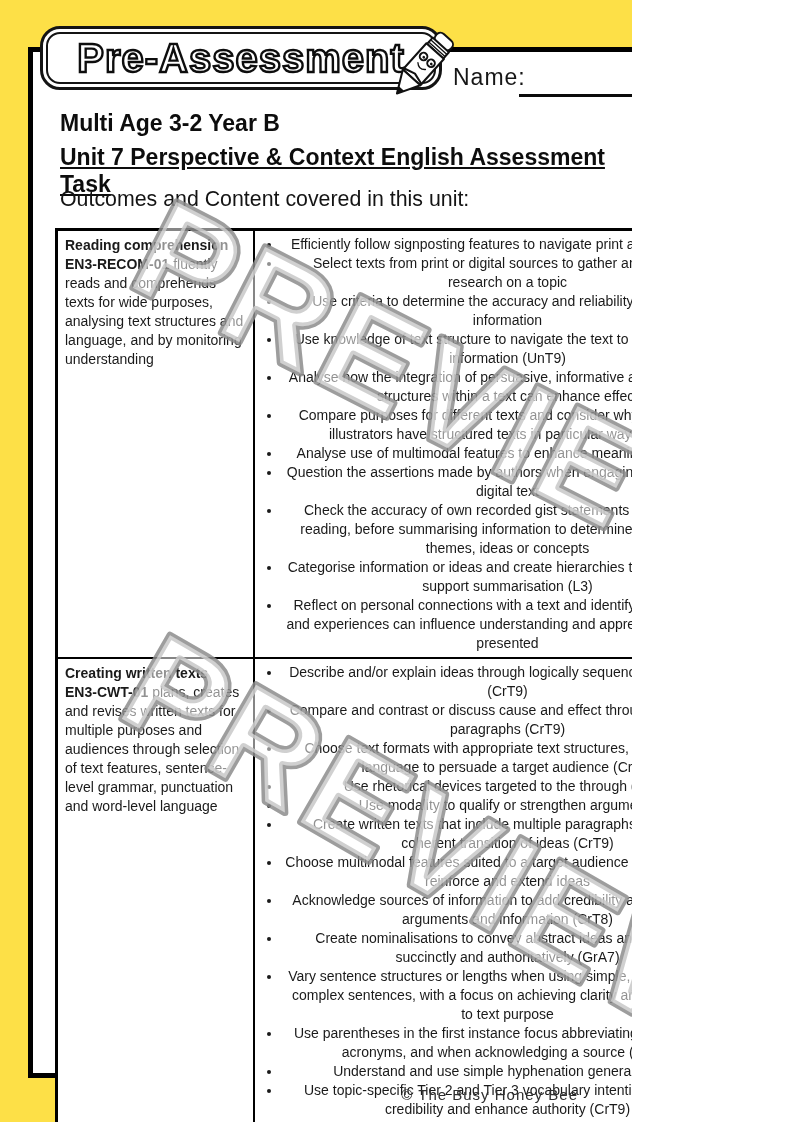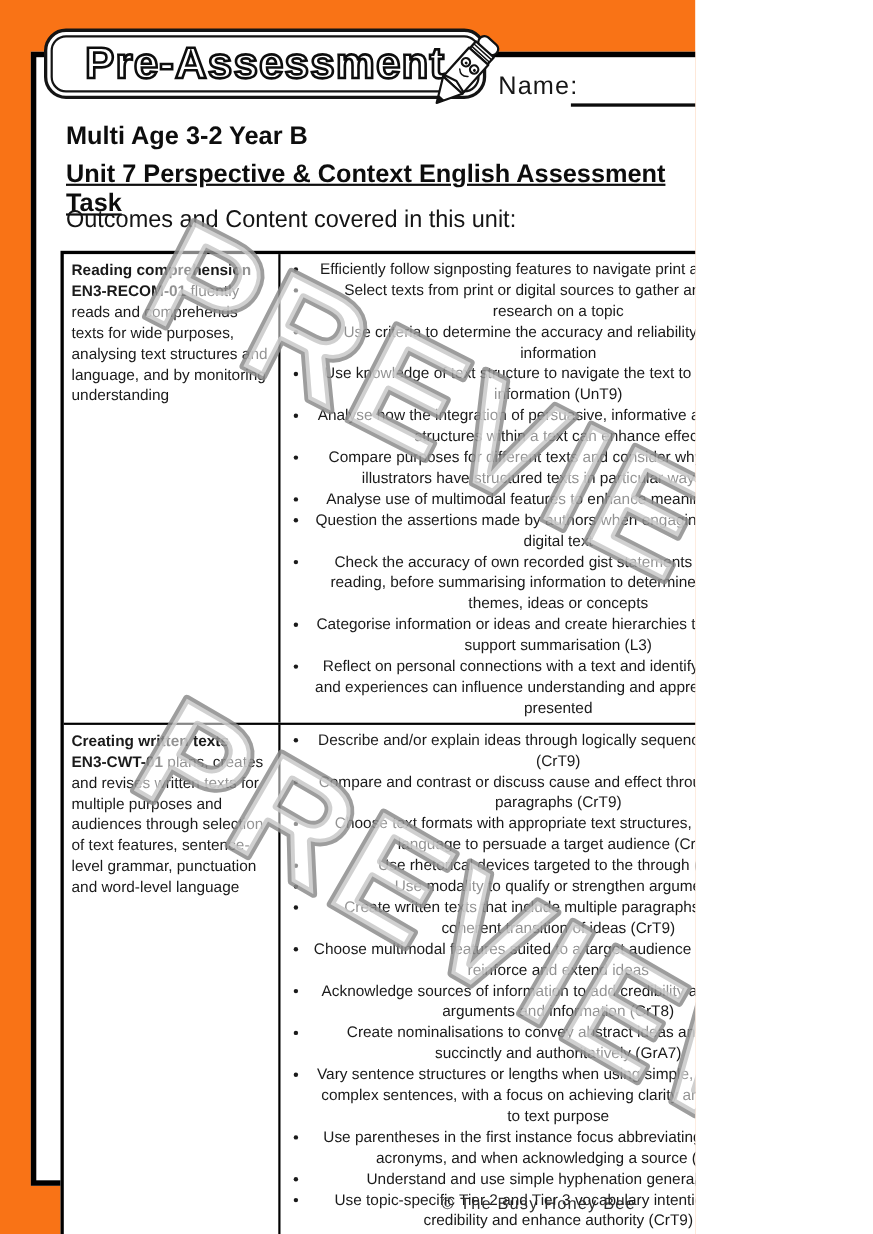--- a/index.html
+++ b/index.html
@@ -1,17 +1,17 @@
 <!DOCTYPE html>
 <html><head>
 <meta charset="utf-8">
 <style>
   * { margin:0; padding:0; box-sizing:border-box; }
   html,body { width:794px; height:1122px; background:#ffffff; font-family:"Liberation Sans", sans-serif; color:#1a1a1a; }
-  .page { position:relative; width:632px; height:1122px; background:#f97316; overflow:hidden; }
+  .page { position:relative; width:632px; height:1122px; background:#fde047; overflow:hidden; }
 
   
   .main-box { position:absolute; left:28px; top:47px; width:741px; height:1031px; border:5px solid #000; background:#fff; }
 
   
   .banner { position:absolute; left:40px; top:26px; width:402px; height:64px; background:#fff; border:3px solid #141414; border-radius:20px; padding:3px; z-index:10; }
   .banner-inner { width:100%; height:100%; border:2px solid #141414; border-radius:14px; display:flex; align-items:center; justify-content:center; }
   .banner-title { font-size:40px; font-weight:bold; letter-spacing:1px; color:#ffffff; -webkit-text-stroke:2.4px #0d0d0d; white-space:nowrap; }
 
   .pencil { position:absolute; left:378px; top:20px; width:84px; height:96px; z-index:12; }

